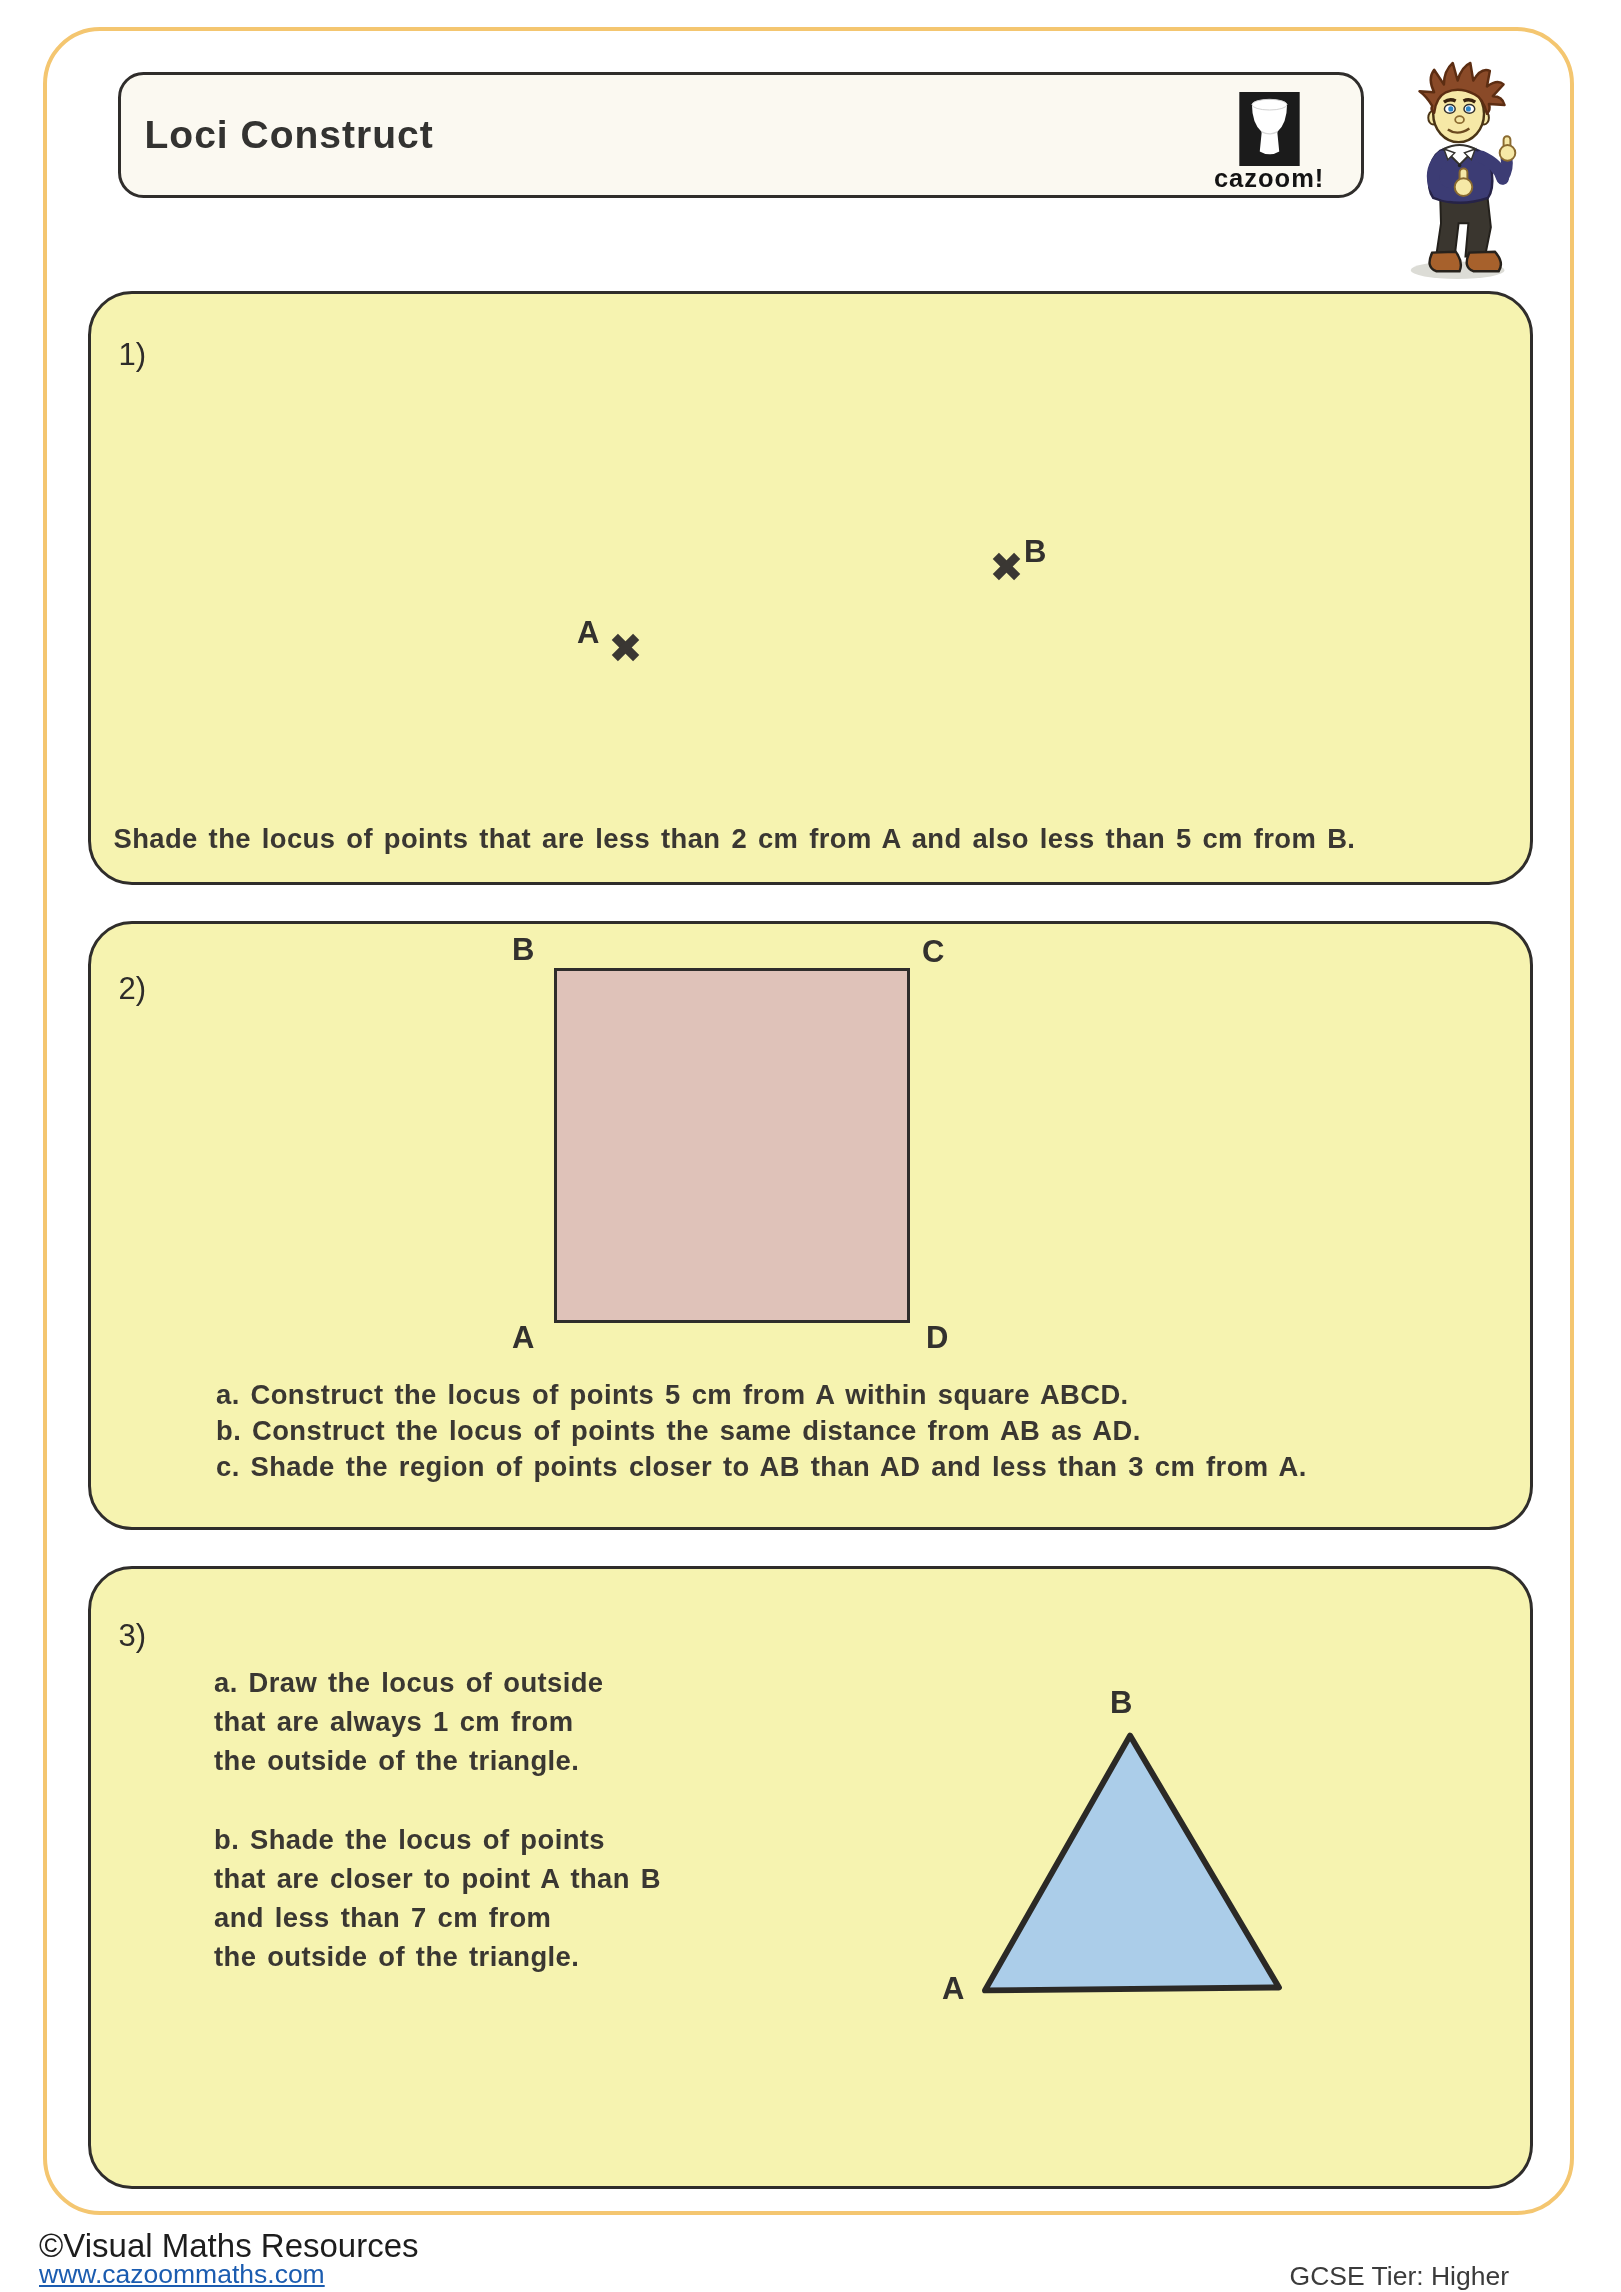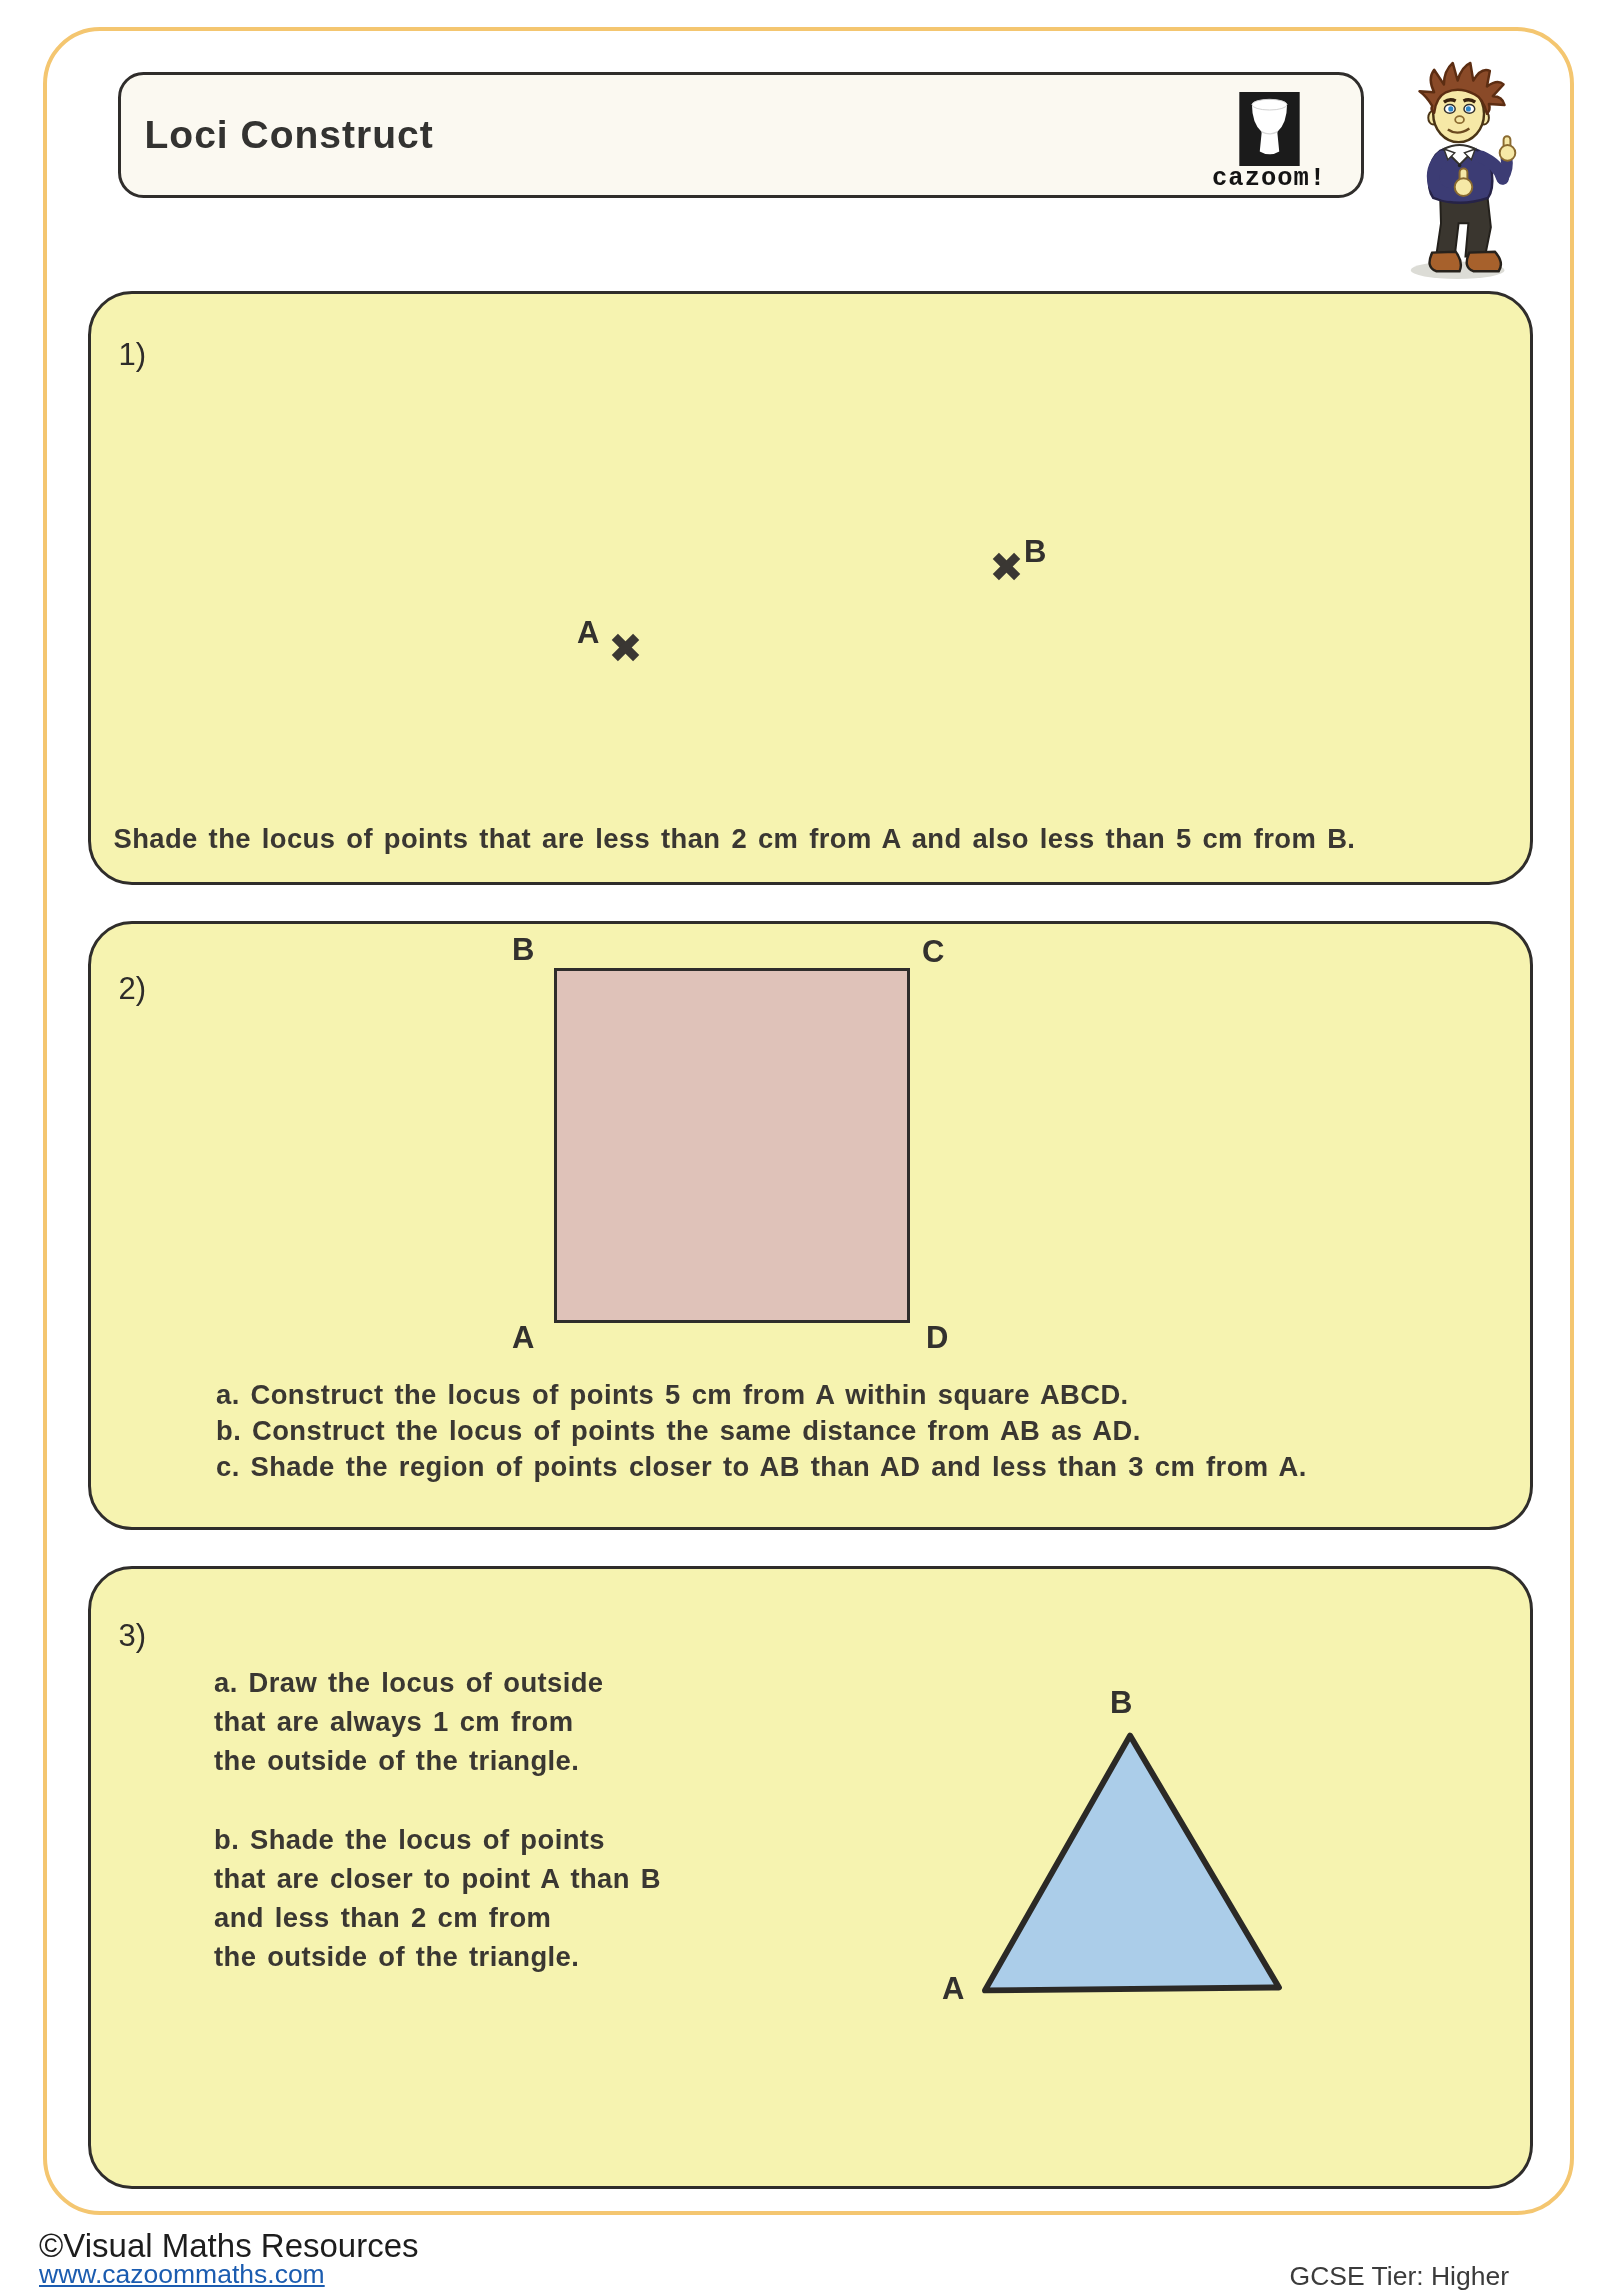--- a/index.html
+++ b/index.html
@@ -13,21 +13,21 @@
   }
   
   .header-box{
     position:absolute;left:118px;top:72px;width:1240px;height:120px;
     background:#fbf9f1;border:3.9px solid var(--panel-border-dark,#2f2d2b);
     border-radius:25.5px;display:flex;align-items:center;
   }
   .title{margin-left:23.5px;font-size:39px;font-weight:700;color:#333331;letter-spacing:1px;}
   .logo{position:absolute;right:27.4px;top:10.8px;width:129px;text-align:center;}
   .logo-mark{width:61px;height:74px;margin:5.9px auto 0 auto;}
-  .logo-text{font-family:Liberation Mono, monospace;font-weight:700;font-size:25.5px;color:#141414;letter-spacing:1px;margin-top:-2px;}
+  .logo-text{font-family:Liberation Sans, sans-serif;font-weight:700;font-size:25.5px;color:#141414;letter-spacing:1px;margin-top:-2px;}
   .mascot{position:absolute;left:1397px;top:59px;width:132px;height:223px;}
   
   .qbox{
     position:absolute;left:88px;width:1439px;
     background:var(--panel-yellow,#f6f3b0);
     border:3.9px solid var(--panel-border-dark,#2f2d2b);border-radius:44px;
   }
   .box1{top:291px;height:588px;}
   .box2{top:921px;height:603px;}
   .box3{top:1566px;height:617px;}
@@ -148,21 +148,21 @@
     <span class="qnum" style="left:27.4px;top:49px;">3)</span>
 
     <div class="qtext q3block blockA">
       <div>a. Draw the locus of outside</div>
       <div>that are always 1 cm from</div>
       <div>the outside of the triangle.</div>
     </div>
     <div class="qtext q3block blockB">
       <div>b. Shade the locus of points</div>
       <div>that are closer to point A than B</div>
-      <div>and less than 2 cm from</div>
+      <div>and less than 7 cm from</div>
       <div>the outside of the triangle.</div>
     </div>
 
     <svg class="triangle-svg" viewBox="0 0 420 350">
       <polygon points="62,330 210,70 362,327" fill="#abcde9" stroke="#2b2926" stroke-width="6" stroke-linejoin="round"></polygon>
     </svg>
     <span class="trilabel" style="left:1019px;top:116px;">B</span>
     <span class="trilabel" style="left:851px;top:402px;">A</span>
   </div>
 

